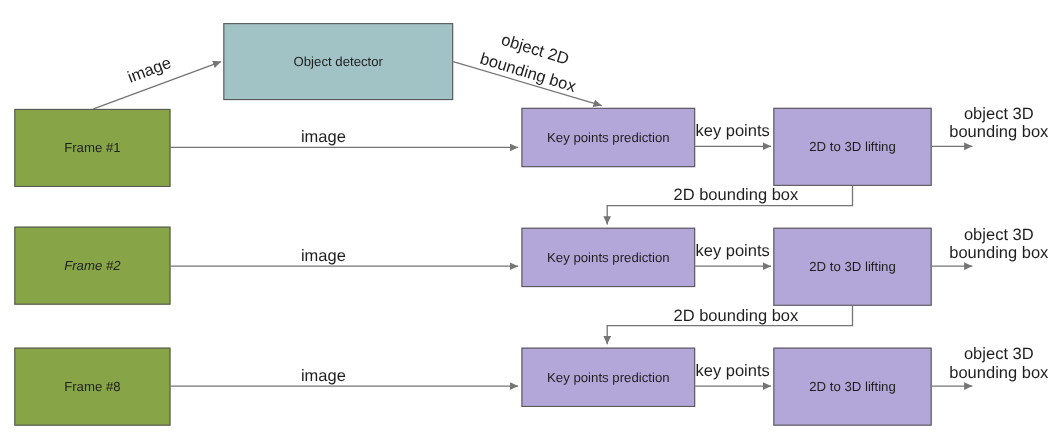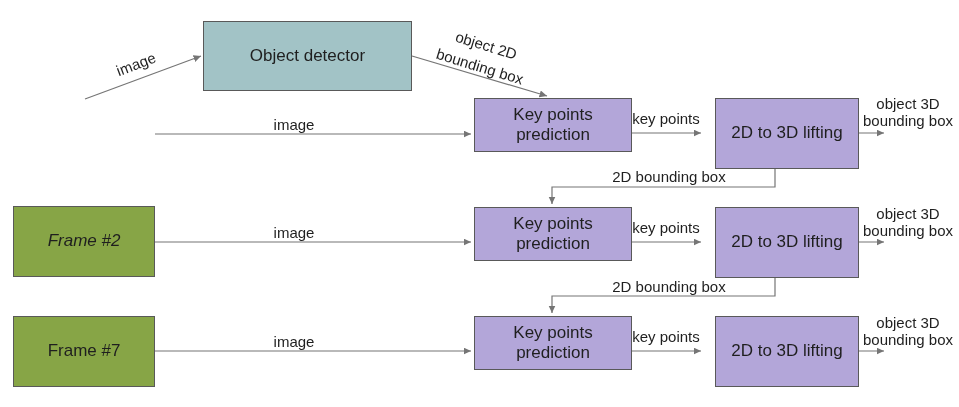--- a/index.html
+++ b/index.html
@@ -15,26 +15,26 @@
   }
   svg.edges { position:absolute; left:0; top:0; width:959px; height:407px; }
   svg.edges path, svg.edges polyline {
     fill:none; stroke:var(--arrow); stroke-width:1.2;
   }
   #arrowhead path { fill:var(--arrow); stroke:none; }
   .node {
     position:absolute; box-sizing:border-box;
     display:flex; align-items:center; justify-content:center;
     text-align:center; border:1px solid var(--box_border);
-    color:var(--box_text); font-size:17px; line-height:1.2;
+    color:var(--box_text); font-size:12px; line-height:1.2;
   }
   .frame    { width:142px; height:71px; background:var(--frame_fill); }
   .detector { width:209px; height:70px; background:var(--detector_fill); }
   .process  { width:158px; height:54px; background:var(--process_fill); padding:0 19px; }
-  .lifting  { width:144px; height:71px; background:var(--process_fill);margin-left:12px; }
+  .lifting  { width:144px; height:71px; background:var(--process_fill); }
   .edge-label {
     position:absolute; font-size:15px; color:var(--label_text);
     white-space:nowrap; text-align:center; line-height:1.15;
     transform:translate(-50%,-50%);
   }
   .rot-neg { transform:translate(-50%,-50%) rotate(-21deg); }
   .rot-pos { transform:translate(-50%,-50%) rotate(17deg); line-height:1.45; }
 </style>
 </head>
 <body>
@@ -62,25 +62,28 @@
 
     <path d="M155,351 L471,351" marker-end="url(#arrowhead)"></path>
     <path d="M632,351 L701,351" marker-end="url(#arrowhead)"></path>
     <path d="M847,351 L884,351" marker-end="url(#arrowhead)"></path>
   </svg>
 
   <div class="node detector" style="left:203px; top:21px;">
     <span>Object detector</span>
   </div>
 
+  <div class="node frame" style="left:13px; top:99px;">
+    <span>Frame #1</span>
+  </div>
   <div class="node frame" style="left:13px; top:206px;font-style:italic;">
     <span>Frame #2</span>
   </div>
   <div class="node frame" style="left:13px; top:316px;">
-    <span>Frame #7</span>
+    <span>Frame #8</span>
   </div>
 
   <div class="node process" style="left:474px; top:98px;">
     <span>Key points prediction</span>
   </div>
   <div class="node process" style="left:474px; top:207px;">
     <span>Key points prediction</span>
   </div>
   <div class="node process" style="left:474px; top:316px;">
     <span>Key points prediction</span>

